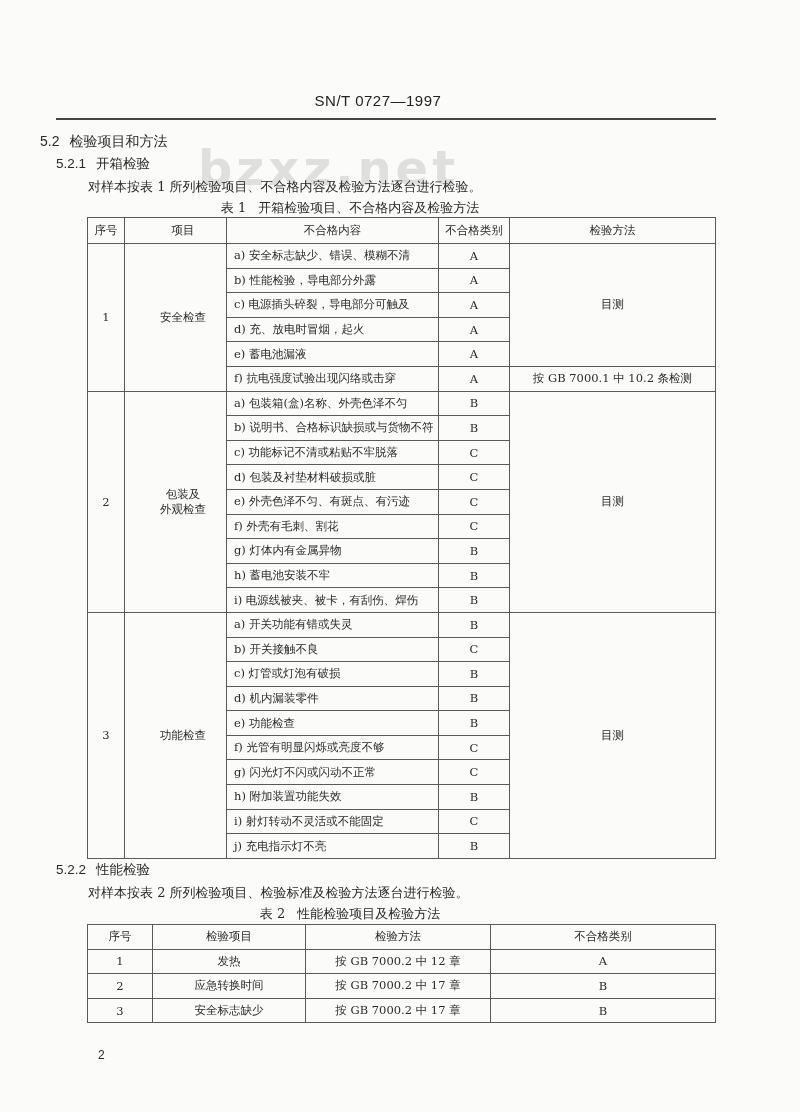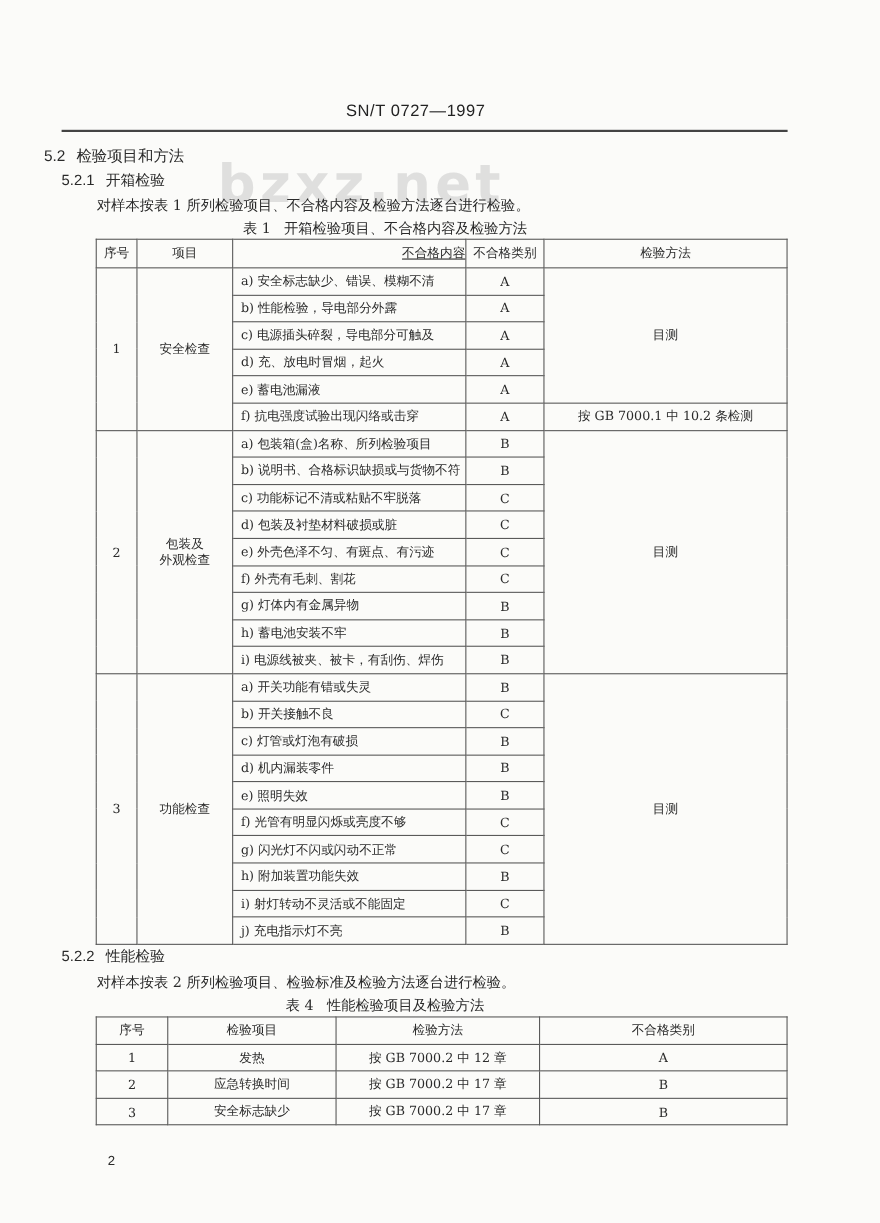--- a/index.html
+++ b/index.html
@@ -30,25 +30,25 @@
   .caption.c1 { top: 199px; }
   .caption.c2 { top: 905px; }
   .caption .cap-no { margin-right: 12px; }
 
   table { position: absolute; border-collapse: collapse; font-size: 11.5px; color: #2b2b2b; }
   td, th { border: 1px solid #5a5a5a; font-weight: normal; padding: 0; }
   #t1 { left: 87px; top: 217px; width: 629px; }
   #t1 tr { height: 24.6px; }
   #t1 th { height: 25px; }
   #t1 .c-no { width: 36px; text-align: center; }
-  #t1 .c-item { width: 86px; text-align: center; }
+  #t1 .c-item { width: 86px; text-align: center; padding-left: 15px; }
   #t1 .c-content { width: 204px; text-align: left; padding-left: 7px; }
   #t1 .c-grade { width: 70px; text-align: center; }
   #t1 .c-method { text-align: center; }
-  #t1 th.c-content { text-align: right; padding-left: 0; text-decoration: underline; }
+  #t1 th.c-content { text-align: center; padding-left: 0; }
 
   #t2 { left: 87px; top: 924px; width: 629px; }
   #t2 tr { height: 24.6px; }
   #t2 td, #t2 th { text-align: center; }
   #t2 .c-no { width: 64px; }
   #t2 .c-item { width: 152px; }
   #t2 .c-method { width: 184px; }
 
   .outer { border: 1.5px solid #3a3a3a; }
   .page-number { position: absolute; left: 98px; top: 1048px; font-size: 12px; font-family: "Liberation Sans", sans-serif; }
@@ -114,21 +114,21 @@
     <td class="c-grade">A</td>
     <td class="c-method">按 GB 7000.1 中 10.2 条检测</td>
   </tr>
 
   <tr>
     <td class="c-no" rowspan="9">2</td>
     <td class="c-item" rowspan="9">
       <div>包装及</div>
       <div>外观检查</div>
     </td>
-    <td class="c-content">a) 包装箱(盒)名称、所列检验项目</td>
+    <td class="c-content">a) 包装箱(盒)名称、外壳色泽不匀</td>
     <td class="c-grade">B</td>
     <td class="c-method" rowspan="9">目测</td>
   </tr>
   <tr>
         <td class="c-content">b) 说明书、合格标识缺损或与货物不符</td>
         <td class="c-grade">B</td>
       </tr>
   <tr>
         <td class="c-content">c) 功能标记不清或粘贴不牢脱落</td>
         <td class="c-grade">C</td>
@@ -171,21 +171,21 @@
       </tr>
   <tr>
         <td class="c-content">c) 灯管或灯泡有破损</td>
         <td class="c-grade">B</td>
       </tr>
   <tr>
         <td class="c-content">d) 机内漏装零件</td>
         <td class="c-grade">B</td>
       </tr>
   <tr>
-        <td class="c-content">e) 照明失效</td>
+        <td class="c-content">e) 功能检查</td>
         <td class="c-grade">B</td>
       </tr>
   <tr>
         <td class="c-content">f) 光管有明显闪烁或亮度不够</td>
         <td class="c-grade">C</td>
       </tr>
   <tr>
         <td class="c-content">g) 闪光灯不闪或闪动不正常</td>
         <td class="c-grade">C</td>
       </tr>
@@ -202,21 +202,21 @@
         <td class="c-grade">B</td>
       </tr>
 </tbody>
   </table>
 
 <div class="h3 s2">
   <span class="num">5.2.2</span><span>性能检验</span>
 </div>
 <div class="para p2">对样本按表 2 所列检验项目、检验标准及检验方法逐台进行检验。</div>
 <div class="caption c2">
-  <span class="cap-no">表 4</span><span>性能检验项目及检验方法</span>
+  <span class="cap-no">表 2</span><span>性能检验项目及检验方法</span>
 </div>
 
 <table id="t2" class="outer">
   <tbody>
       <tr>
     <th class="c-no">序号</th>
     <th class="c-item">检验项目</th>
     <th class="c-method">检验方法</th>
     <th>不合格类别</th>
   </tr>

